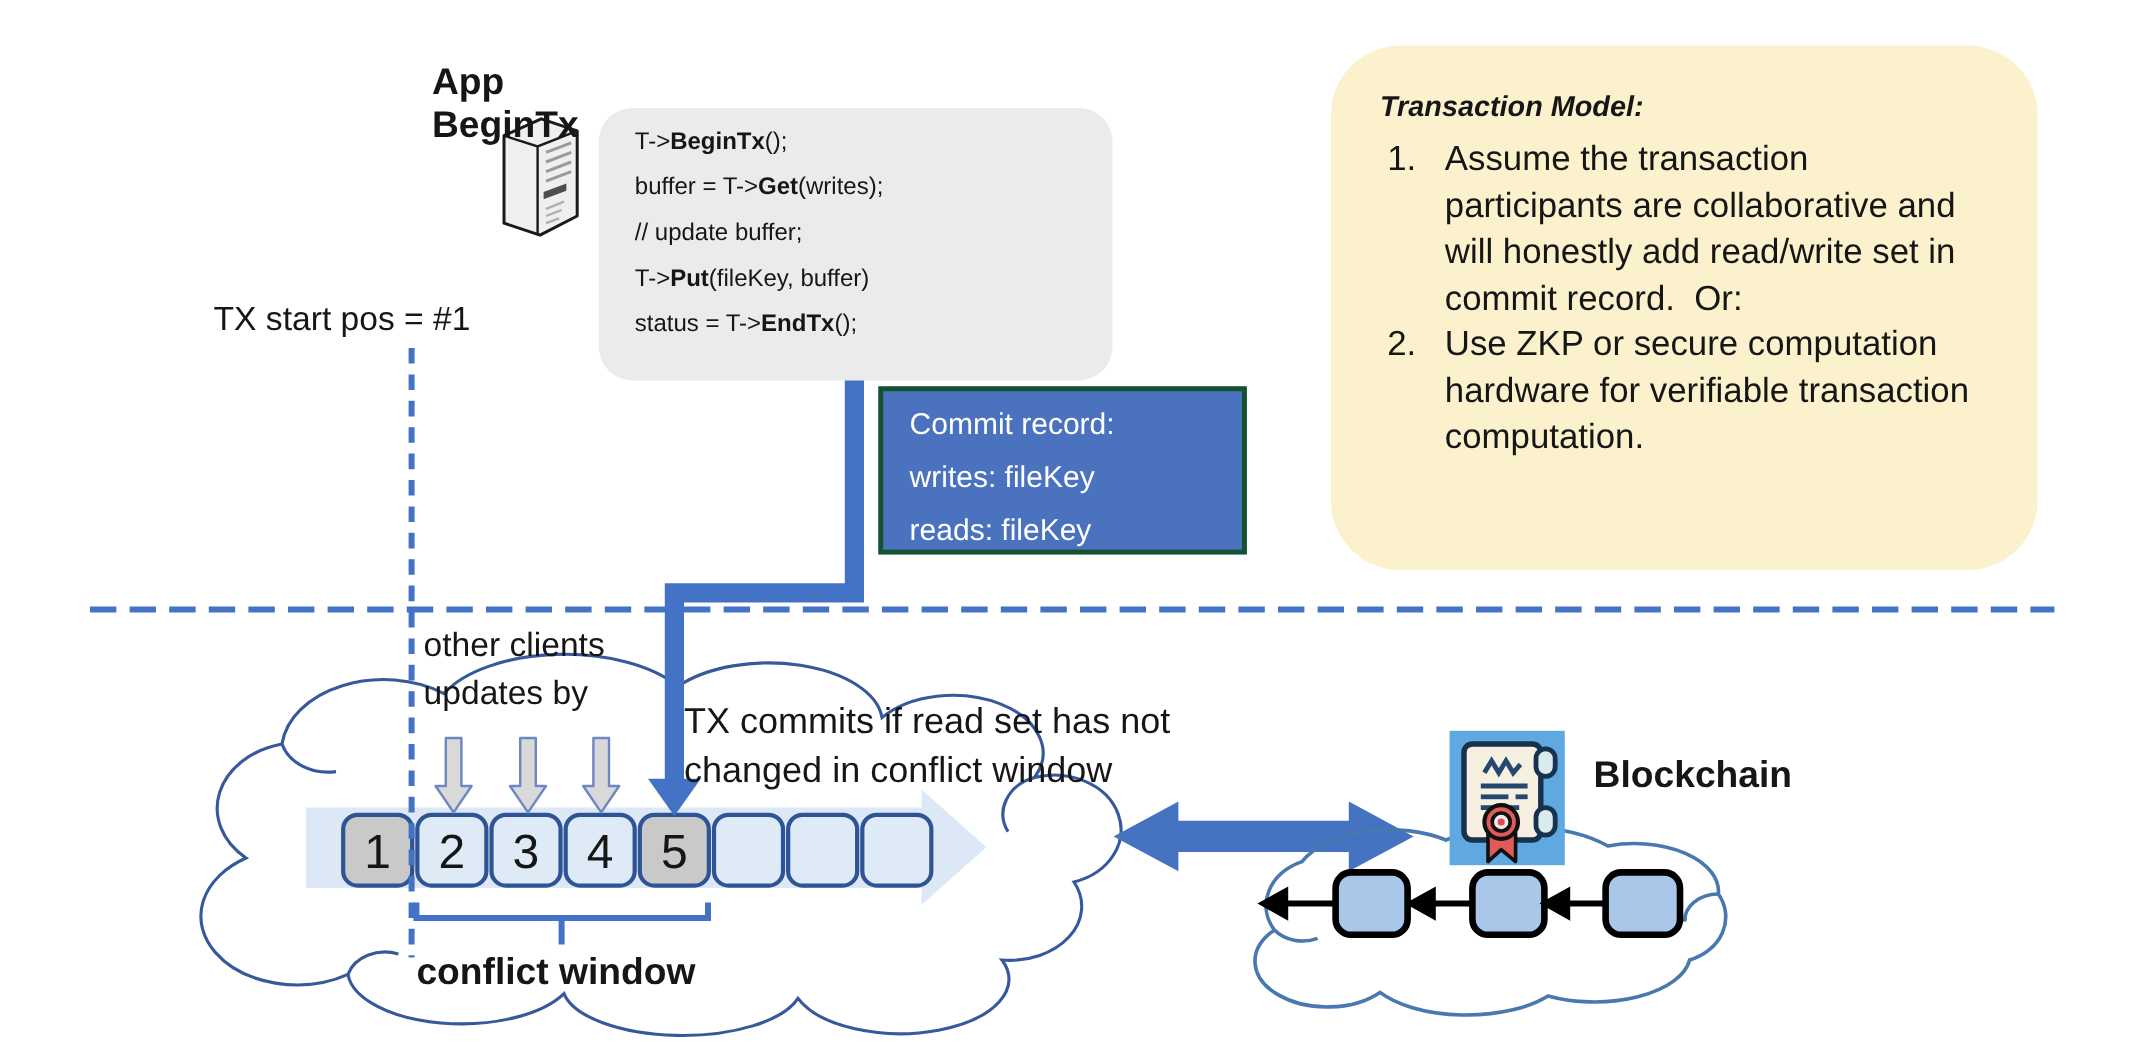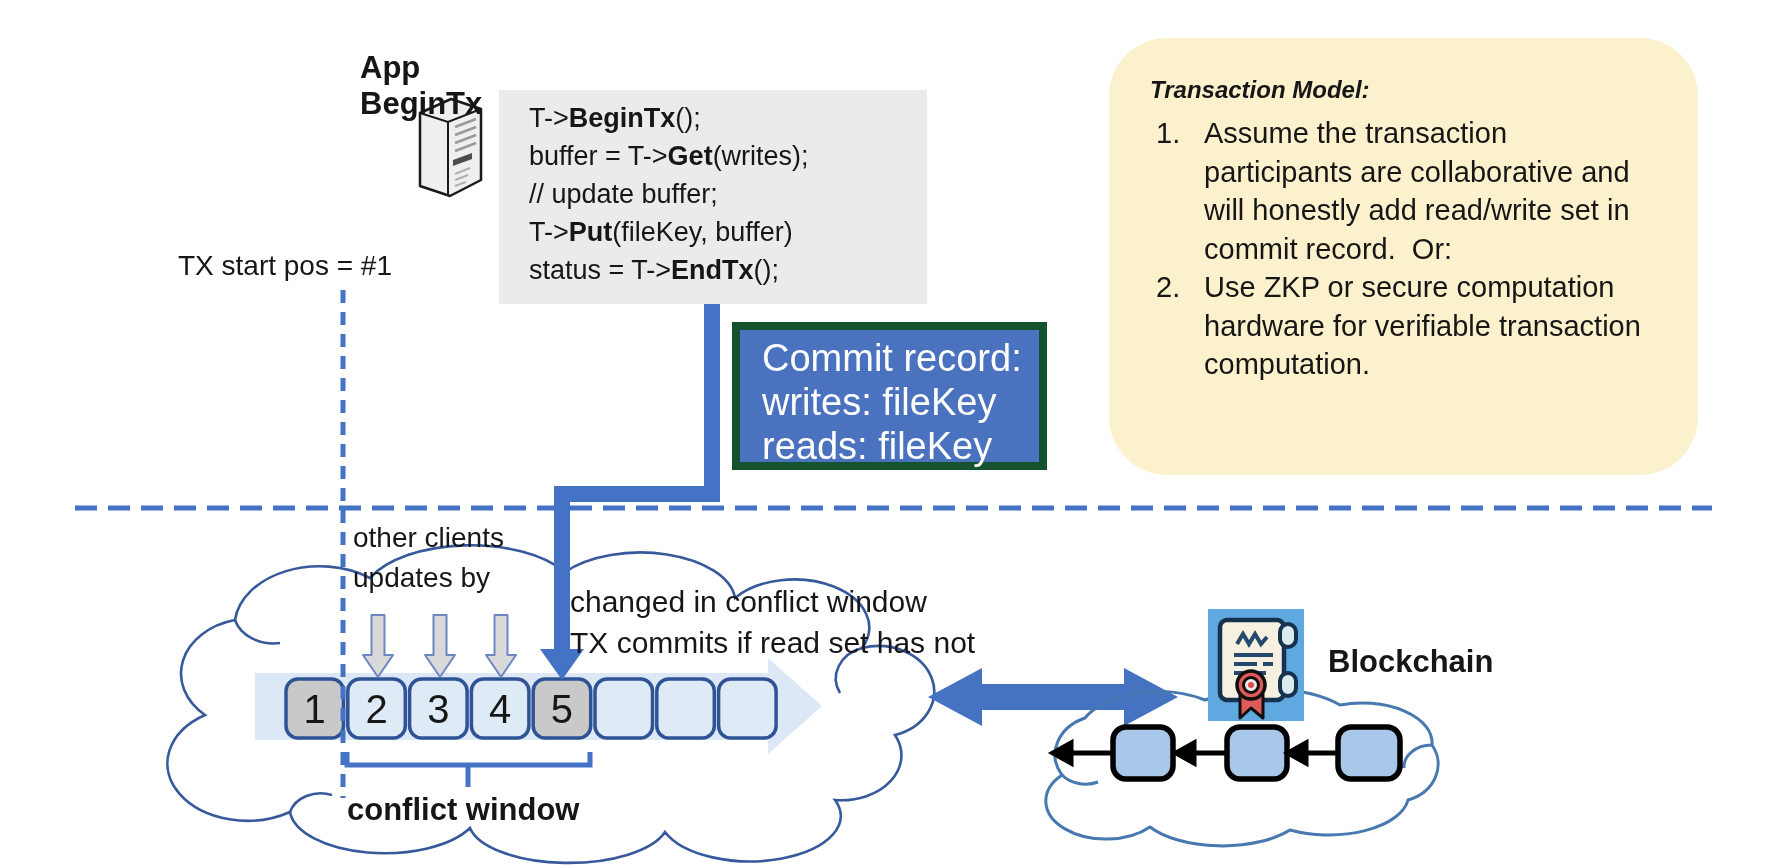--- a/index.html
+++ b/index.html
@@ -3,38 +3,38 @@
 <meta charset="utf-8">
 <style>
   html,body{margin:0;padding:0;background:#fff;}
   body{width:1780px;height:868px;position:relative;overflow:hidden;
        font-family:"Liberation Sans", sans-serif;color:#161616;}
   .abs{position:absolute;}
   #bg-svg{position:absolute;left:0;top:0;width:1780px;height:868px;}
 
   .app-title{left:360px;top:50px;width:180px;font-size:31px;font-weight:bold;}
   .code-box{left:499px;top:90px;width:398px;height:200px;background:#EBEBEB;
-            padding:9px 0 5px 30px;font-size:27px;line-height:38px;}
+            padding:9px 0 18px 30px;font-size:20px;line-height:38px;border-radius:28px;}
   .code-box b{font-weight:bold;}
   .tx-start{left:178px;top:250px;font-size:28px;}
   .commit-box{left:732px;top:322px;width:277px;height:124px;background:#4A72BE;
-              border:8px solid #14532d;color:#fff;font-size:38px;line-height:44px;
+              border:4px solid #14532d;color:#fff;font-size:25px;line-height:44px;
               padding:6px 0 2px 22px;}
   .note-box{left:1109px;top:38px;width:589px;height:437px;background:#FBF1CC;
             border-radius:58px;}
   .note-title{left:1150px;top:76px;font-size:24px;font-weight:bold;font-style:italic;}
   .note-list{left:1156px;top:114px;width:500px;font-size:29px;line-height:38.5px;}
   .note-item{display:flex;}
   .li-num{width:48px;flex:0 0 48px;}
   .li-text{flex:1;white-space:pre-wrap;}
   .updates-note{left:353px;top:518px;width:220px;font-size:28px;line-height:40px;}
   .commit-note{left:570px;top:581px;width:490px;font-size:30px;line-height:41px;}
   .cw-label{left:347px;top:792px;width:262px;text-align:left;
             font-size:31px;font-weight:bold;}
-  .bc-label{left:1328px;top:644px;font-size:31px;font-weight:bold;}
+  .bc-label{left:1328px;top:628px;font-size:31px;font-weight:bold;}
   .tl-num{font-size:40px;fill:#161616;text-anchor:middle;
           font-family:"Liberation Sans", sans-serif;}
 </style>
 </head>
 <body>
 
 <svg id="bg-svg" viewBox="0 0 1780 868" xmlns="http://www.w3.org/2000/svg">
 
   <g fill="none" stroke="#36599C" stroke-width="2.6">
     <path d="M 205 715 A 70 55 0 0 1 235 620 A 85 60 0 0 1 370 578
@@ -173,19 +173,19 @@
       <span class="li-text">Use ZKP or secure computation hardware for verifiable transaction computation.</span>
     </div>
   </div>
 
 <div class="abs updates-note">
     <div class="">other clients</div>
     <div class="">updates by</div>
   </div>
 
 <div class="abs commit-note">
+    <div class="">TX commits if read set has not</div>
     <div class="">changed in conflict window</div>
-    <div class="">TX commits if read set has not</div>
   </div>
 
 <div class="abs cw-label">conflict window</div>
 
 <div class="abs bc-label">Blockchain</div>
 
 </body></html>

